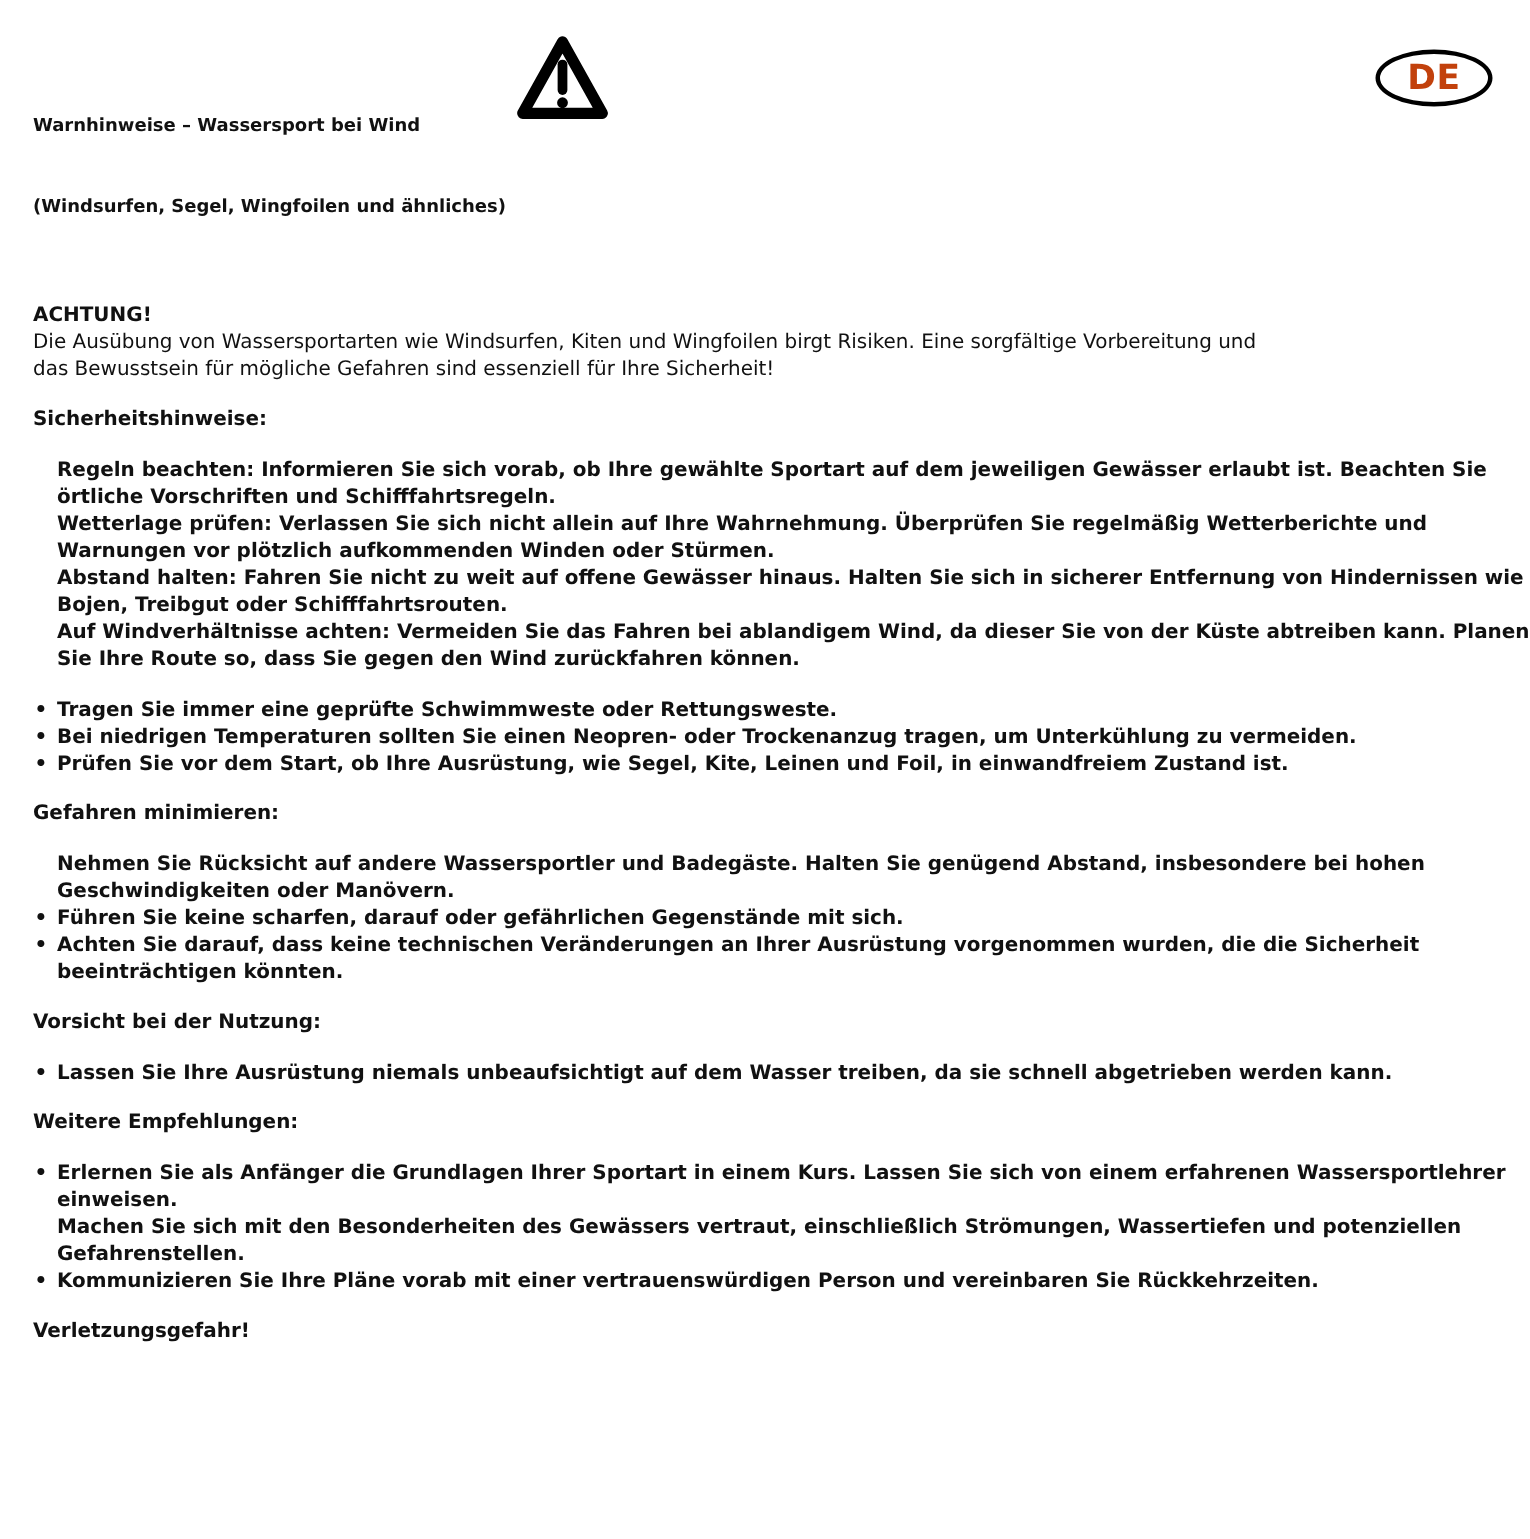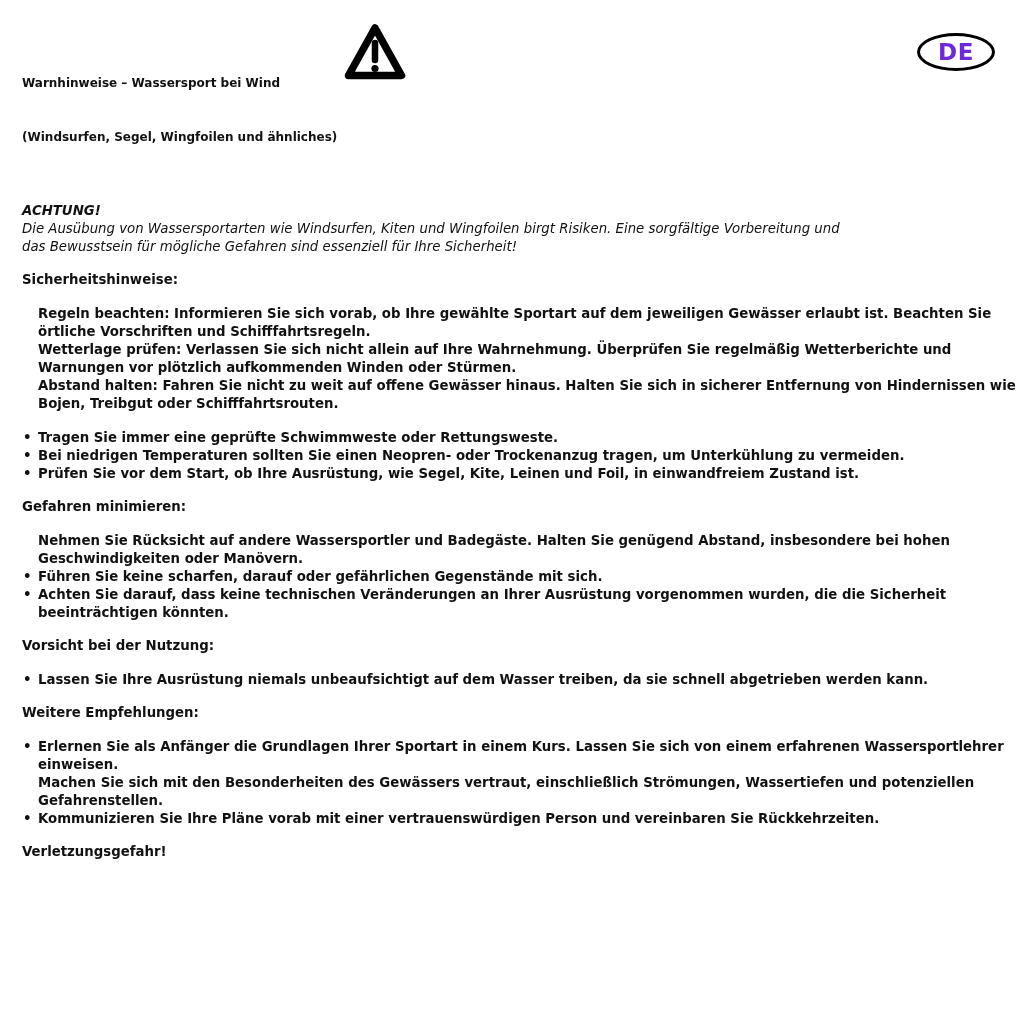--- a/index.html
+++ b/index.html
@@ -45,24 +45,24 @@
     height: 38px;
     box-sizing: border-box;
     border: 3.5px solid #000000;
     border-radius: 50%;
     display: flex;
     align-items: center;
     justify-content: center;
     font-weight: bold;
     font-size: 23px;
     letter-spacing: 0.5px;
-    color: #6d28d9;
+    color: #c2410c;
   }
   .section { margin-top: 15px; }
-  #sections .section:first-child { margin-top: 0; font-style: italic; }
+  #sections .section:first-child { margin-top: 0; }
   .sec-heading {
     margin: 0;
     font-size: 13.3px;
     font-weight: bold;
     line-height: 18px;
     white-space: pre;
   }
   .section.sec-list .sec-body { margin-top: 16px; }
   .section.sec-para .sec-body { margin-top: 0; }
   .para { white-space: pre; }
@@ -122,20 +122,25 @@
           <div class="item">
             <span class="marker"></span>
             <span class="item-text">Wetterlage prüfen: Verlassen Sie sich nicht allein auf Ihre Wahrnehmung. Überprüfen Sie regelmäßig Wetterberichte und
 Warnungen vor plötzlich aufkommenden Winden oder Stürmen.</span>
           </div>
           <div class="item">
             <span class="marker"></span>
             <span class="item-text">Abstand halten: Fahren Sie nicht zu weit auf offene Gewässer hinaus. Halten Sie sich in sicherer Entfernung von Hindernissen wie
 Bojen, Treibgut oder Schifffahrtsrouten.</span>
           </div>
+          <div class="item">
+            <span class="marker"></span>
+            <span class="item-text">Auf Windverhältnisse achten: Vermeiden Sie das Fahren bei ablandigem Wind, da dieser Sie von der Küste abtreiben kann. Planen
+Sie Ihre Route so, dass Sie gegen den Wind zurückfahren können.</span>
+          </div>
         </div>
   </section>
 
   <section class="section sec-list">
     <div class="sec-body">
           <div class="item">
             <span class="marker">•</span>
             <span class="item-text">Tragen Sie immer eine geprüfte Schwimmweste oder Rettungsweste.</span>
           </div>
           <div class="item">

